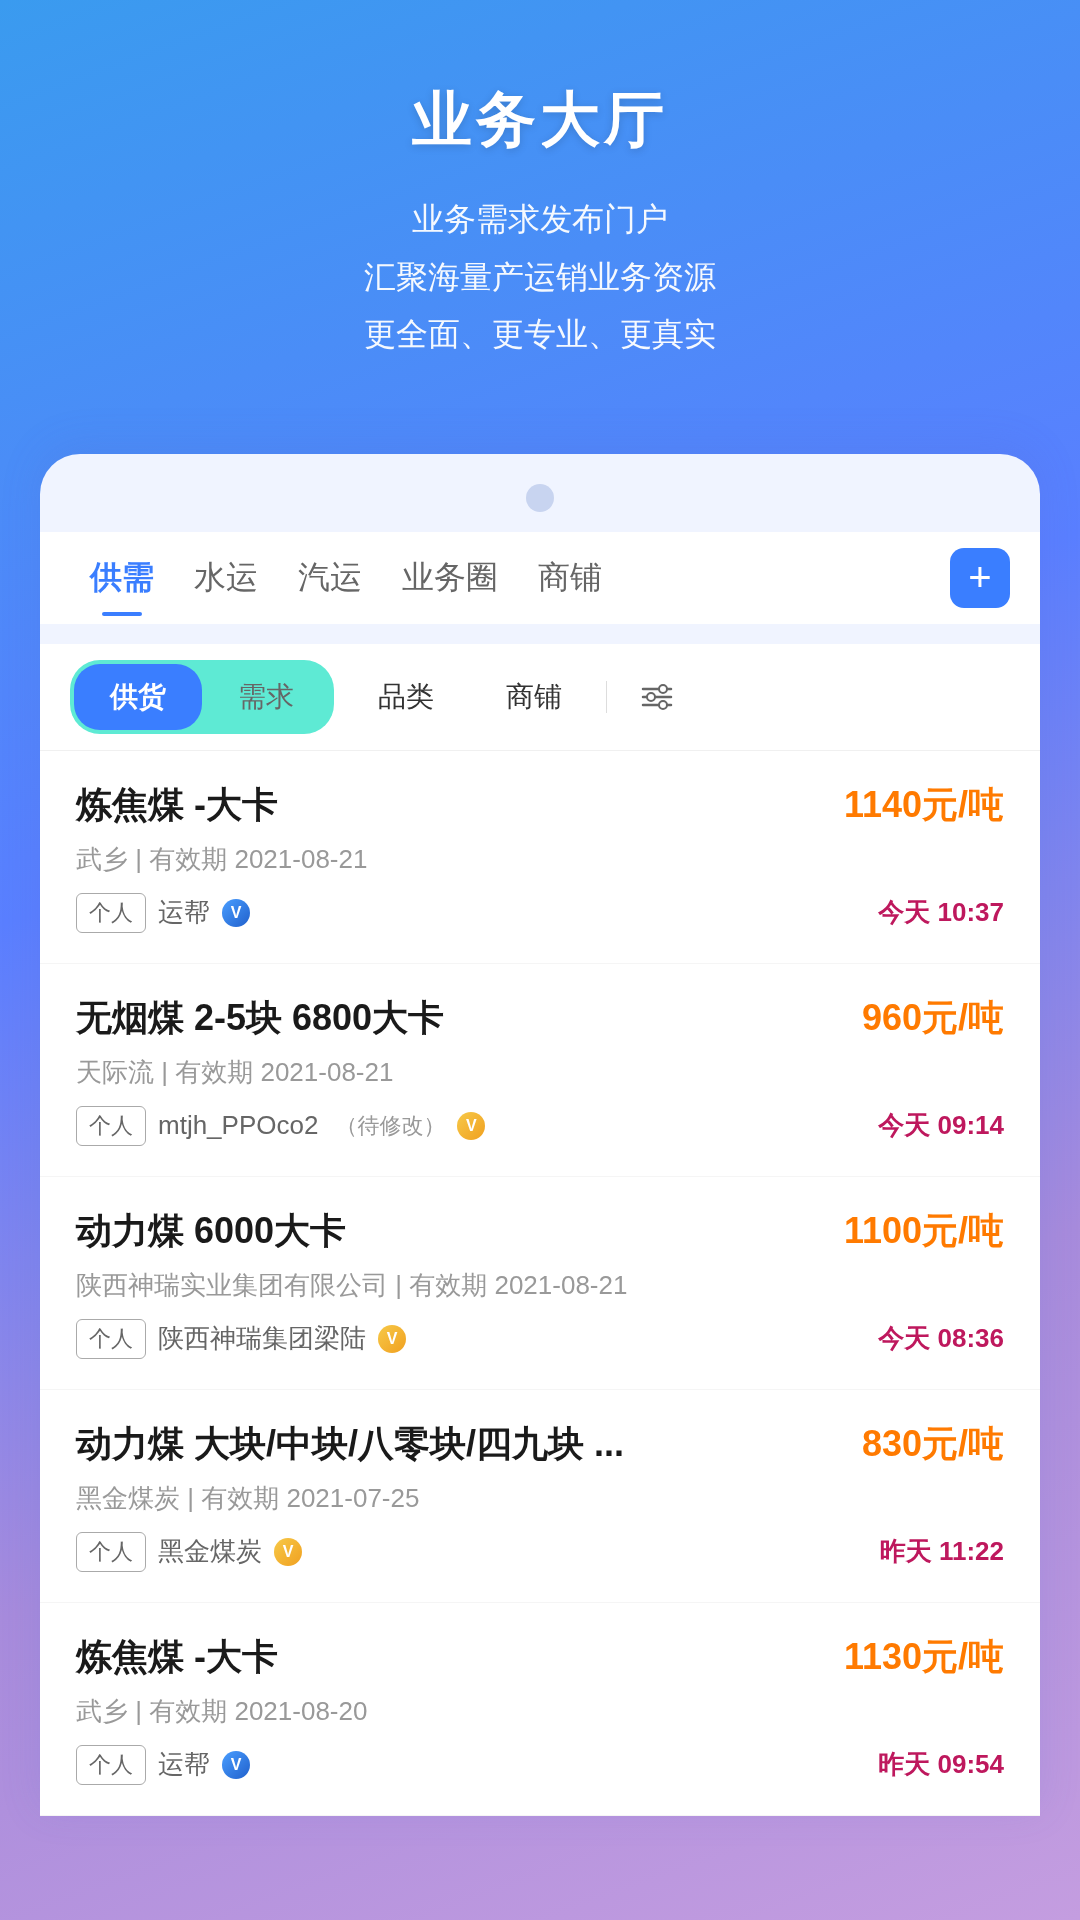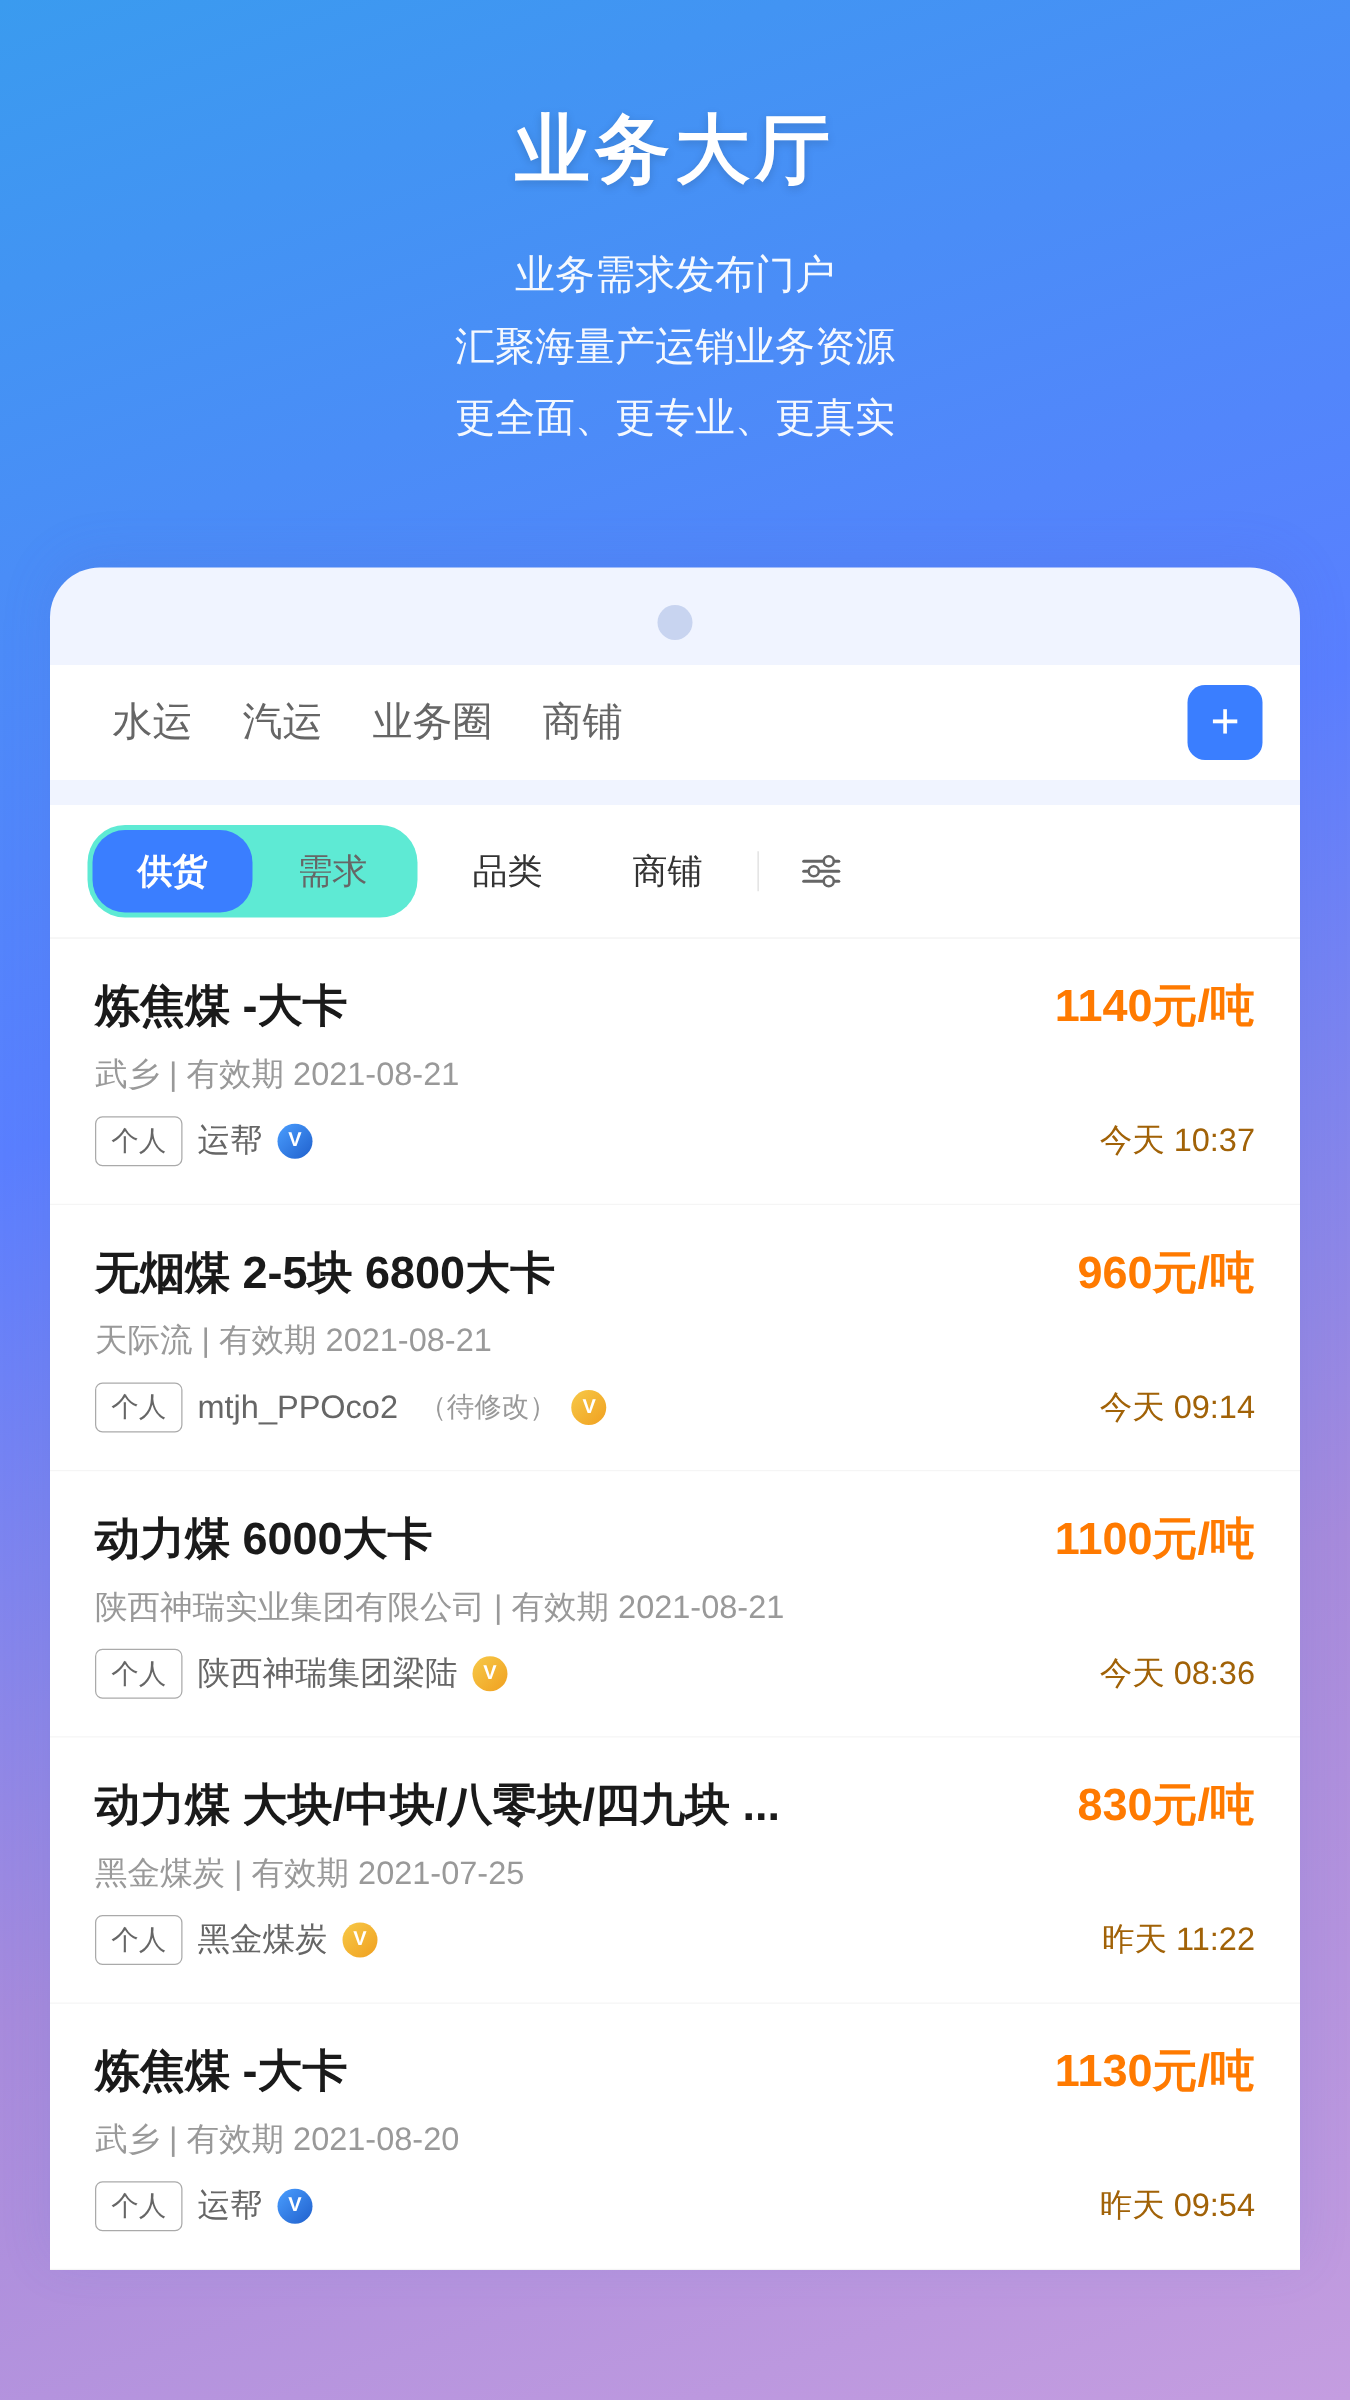--- a/index.html
+++ b/index.html
@@ -246,40 +246,42 @@
     }
 
     .pending-tag {
       font-size: 22px;
       color: #999;
       margin-left: 5px;
     }
 
     .item-time {
       font-size: 26px;
-      color: #a16207;
+      color: #be185d;
+      font-weight: bold;
     }
   </style>
 </head>
 <body>
 
 <div class="hero-section">
   <h1 class="hero-title">业务大厅</h1>
   <div class="hero-subtitle">
     <div>业务需求发布门户</div>
     <div>汇聚海量产运销业务资源</div>
     <div>更全面、更专业、更真实</div>
   </div>
 </div>
 
 <div class="card-container">
 
   <div class="camera-dot"></div>
 
   <div class="tab-bar">
+    <div class="tab-item active">供需</div>
     <div class="tab-item">水运</div>
     <div class="tab-item">汽运</div>
     <div class="tab-item">业务圈</div>
     <div class="tab-item">商铺</div>
     <div class="tab-spacer"></div>
     <div class="tab-add-btn">+</div>
   </div>
 
   <div class="filter-bar">
     <div class="filter-toggle">

